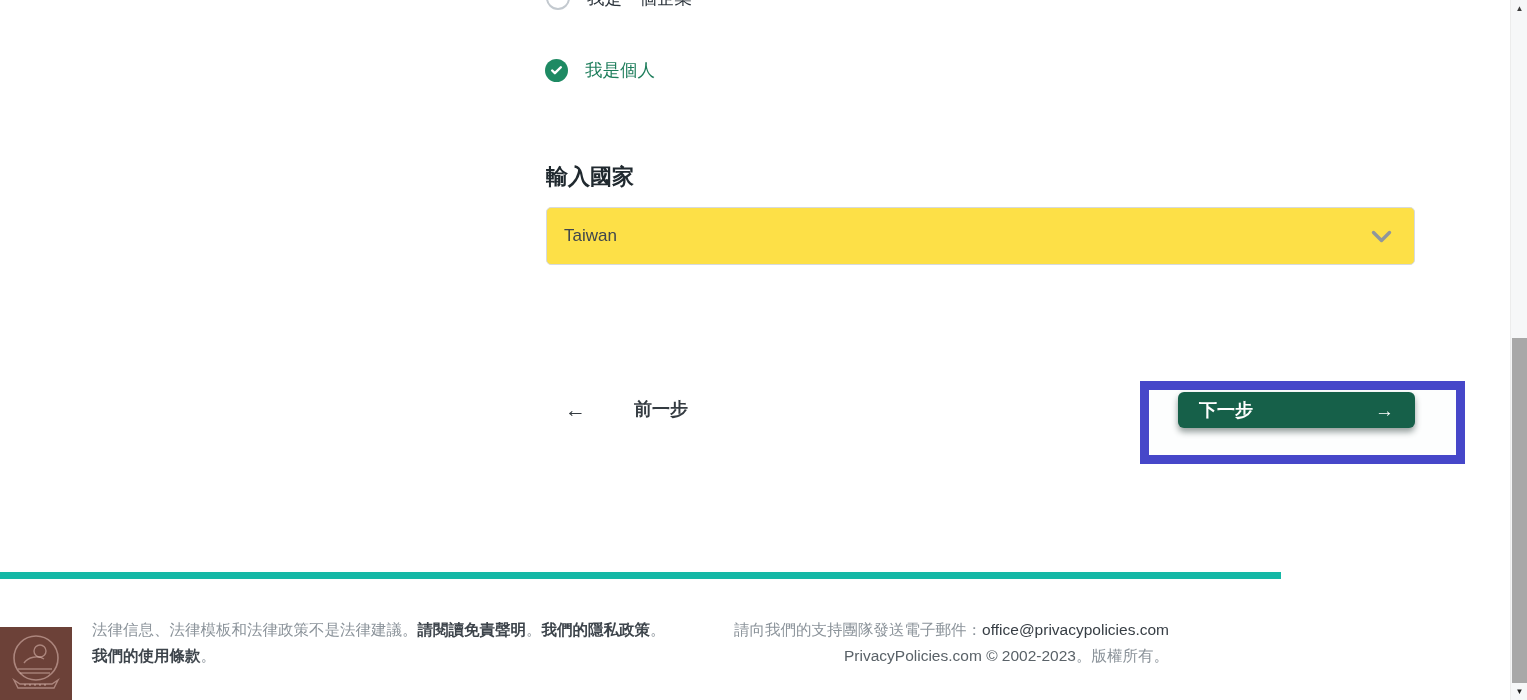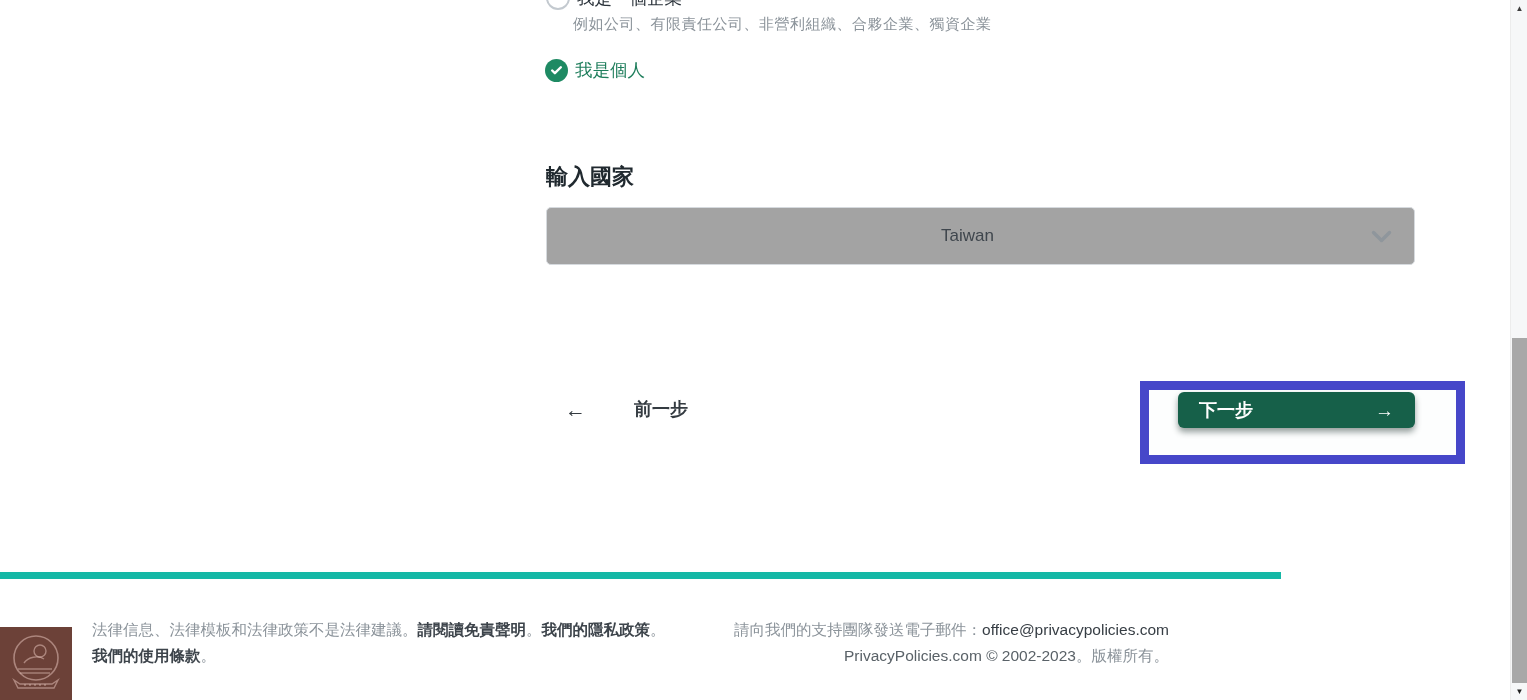--- a/index.html
+++ b/index.html
@@ -1,33 +1,33 @@
 <!DOCTYPE html>
 <html><head>
 <meta charset="utf-8">
 <style>
   html,body{margin:0;padding:0;background:#fff;}
   body{font-family:"Liberation Sans","DejaVu Sans",sans-serif;}
   .screen{position:relative;width:1527px;height:700px;background:#ffffff;overflow:hidden;}
 
   
-  .opt-row{position:absolute;display:flex;align-items:center;gap:7px;}
+  .opt-row{position:absolute;display:flex;align-items:center;gap:17px;}
   .opt-business{left:546px;top:-14px;}
   .radio-circle{width:20px;height:20px;border:2px solid #c3c9cf;border-radius:50%;background:#fff;flex:0 0 auto;}
   .opt-label-dark{font-size:17.5px;color:#2b333b;font-weight:500;}
   .opt-desc{position:absolute;left:573px;top:15px;font-size:15px;color:#8b939a;letter-spacing:.5px;}
   .opt-individual{left:545px;top:58px;}
   .check-circle{width:23px;height:23px;border-radius:50%;background:#1e8a63;display:flex;align-items:center;justify-content:center;flex:0 0 auto;}
   .opt-label-green{font-size:17.5px;color:#1f7e5c;font-weight:500;}
 
   
   .heading{position:absolute;left:546px;top:162px;font-size:22px;font-weight:700;color:#20292f;margin:0;}
   .select{position:absolute;left:546px;top:207px;width:869px;height:58px;box-sizing:border-box;
-          background:#a3a3a3;border:1px solid #d6dade;border-radius:5px;display:flex;align-items:center;
-          padding:0 22px 0 17px;cursor:pointer;text-align:center;}
+          background:#fde047;border:1px solid #d6dade;border-radius:5px;display:flex;align-items:center;
+          padding:0 22px 0 17px;cursor:pointer;}
   .select-value{font-size:17px;color:#3f464d;flex:1;}
 
   
   .prev{position:absolute;left:565px;top:397px;display:flex;align-items:center;gap:16px;color:#343b41;cursor:pointer;}
   .prev .arrow{font-size:21px;font-weight:600;line-height:1;}
   .prev .lbl{font-size:18px;font-weight:600;margin-left:32px;}
 
   .highlight-box{position:absolute;left:1140px;top:381px;width:325px;height:83px;box-sizing:border-box;
                  border:9px solid #4647c9;background:#fdfefe;}
   .next-btn{position:absolute;left:1178px;top:392px;width:237px;height:36px;box-sizing:border-box;
@@ -56,21 +56,20 @@
 </style>
 </head>
 <body>
 
 <div class="screen">
 
   <div class="opt-row opt-business">
     <span class="radio-circle"></span>
     <span class="opt-label-dark">我是一個企業</span>
   </div>
-  <div class="opt-desc">例如公司、有限責任公司、非營利組織、合夥企業、獨資企業</div>
 
   <div class="opt-row opt-individual">
     <span class="check-circle">
       <svg width="13" height="13" viewBox="0 0 24 24">
         <path d="M20 6L9 17l-5-5" stroke="#ffffff" stroke-width="4.5" fill="none" stroke-linecap="round" stroke-linejoin="round"></path>
       </svg>
     </span>
     <span class="opt-label-green">我是個人</span>
   </div>
 

